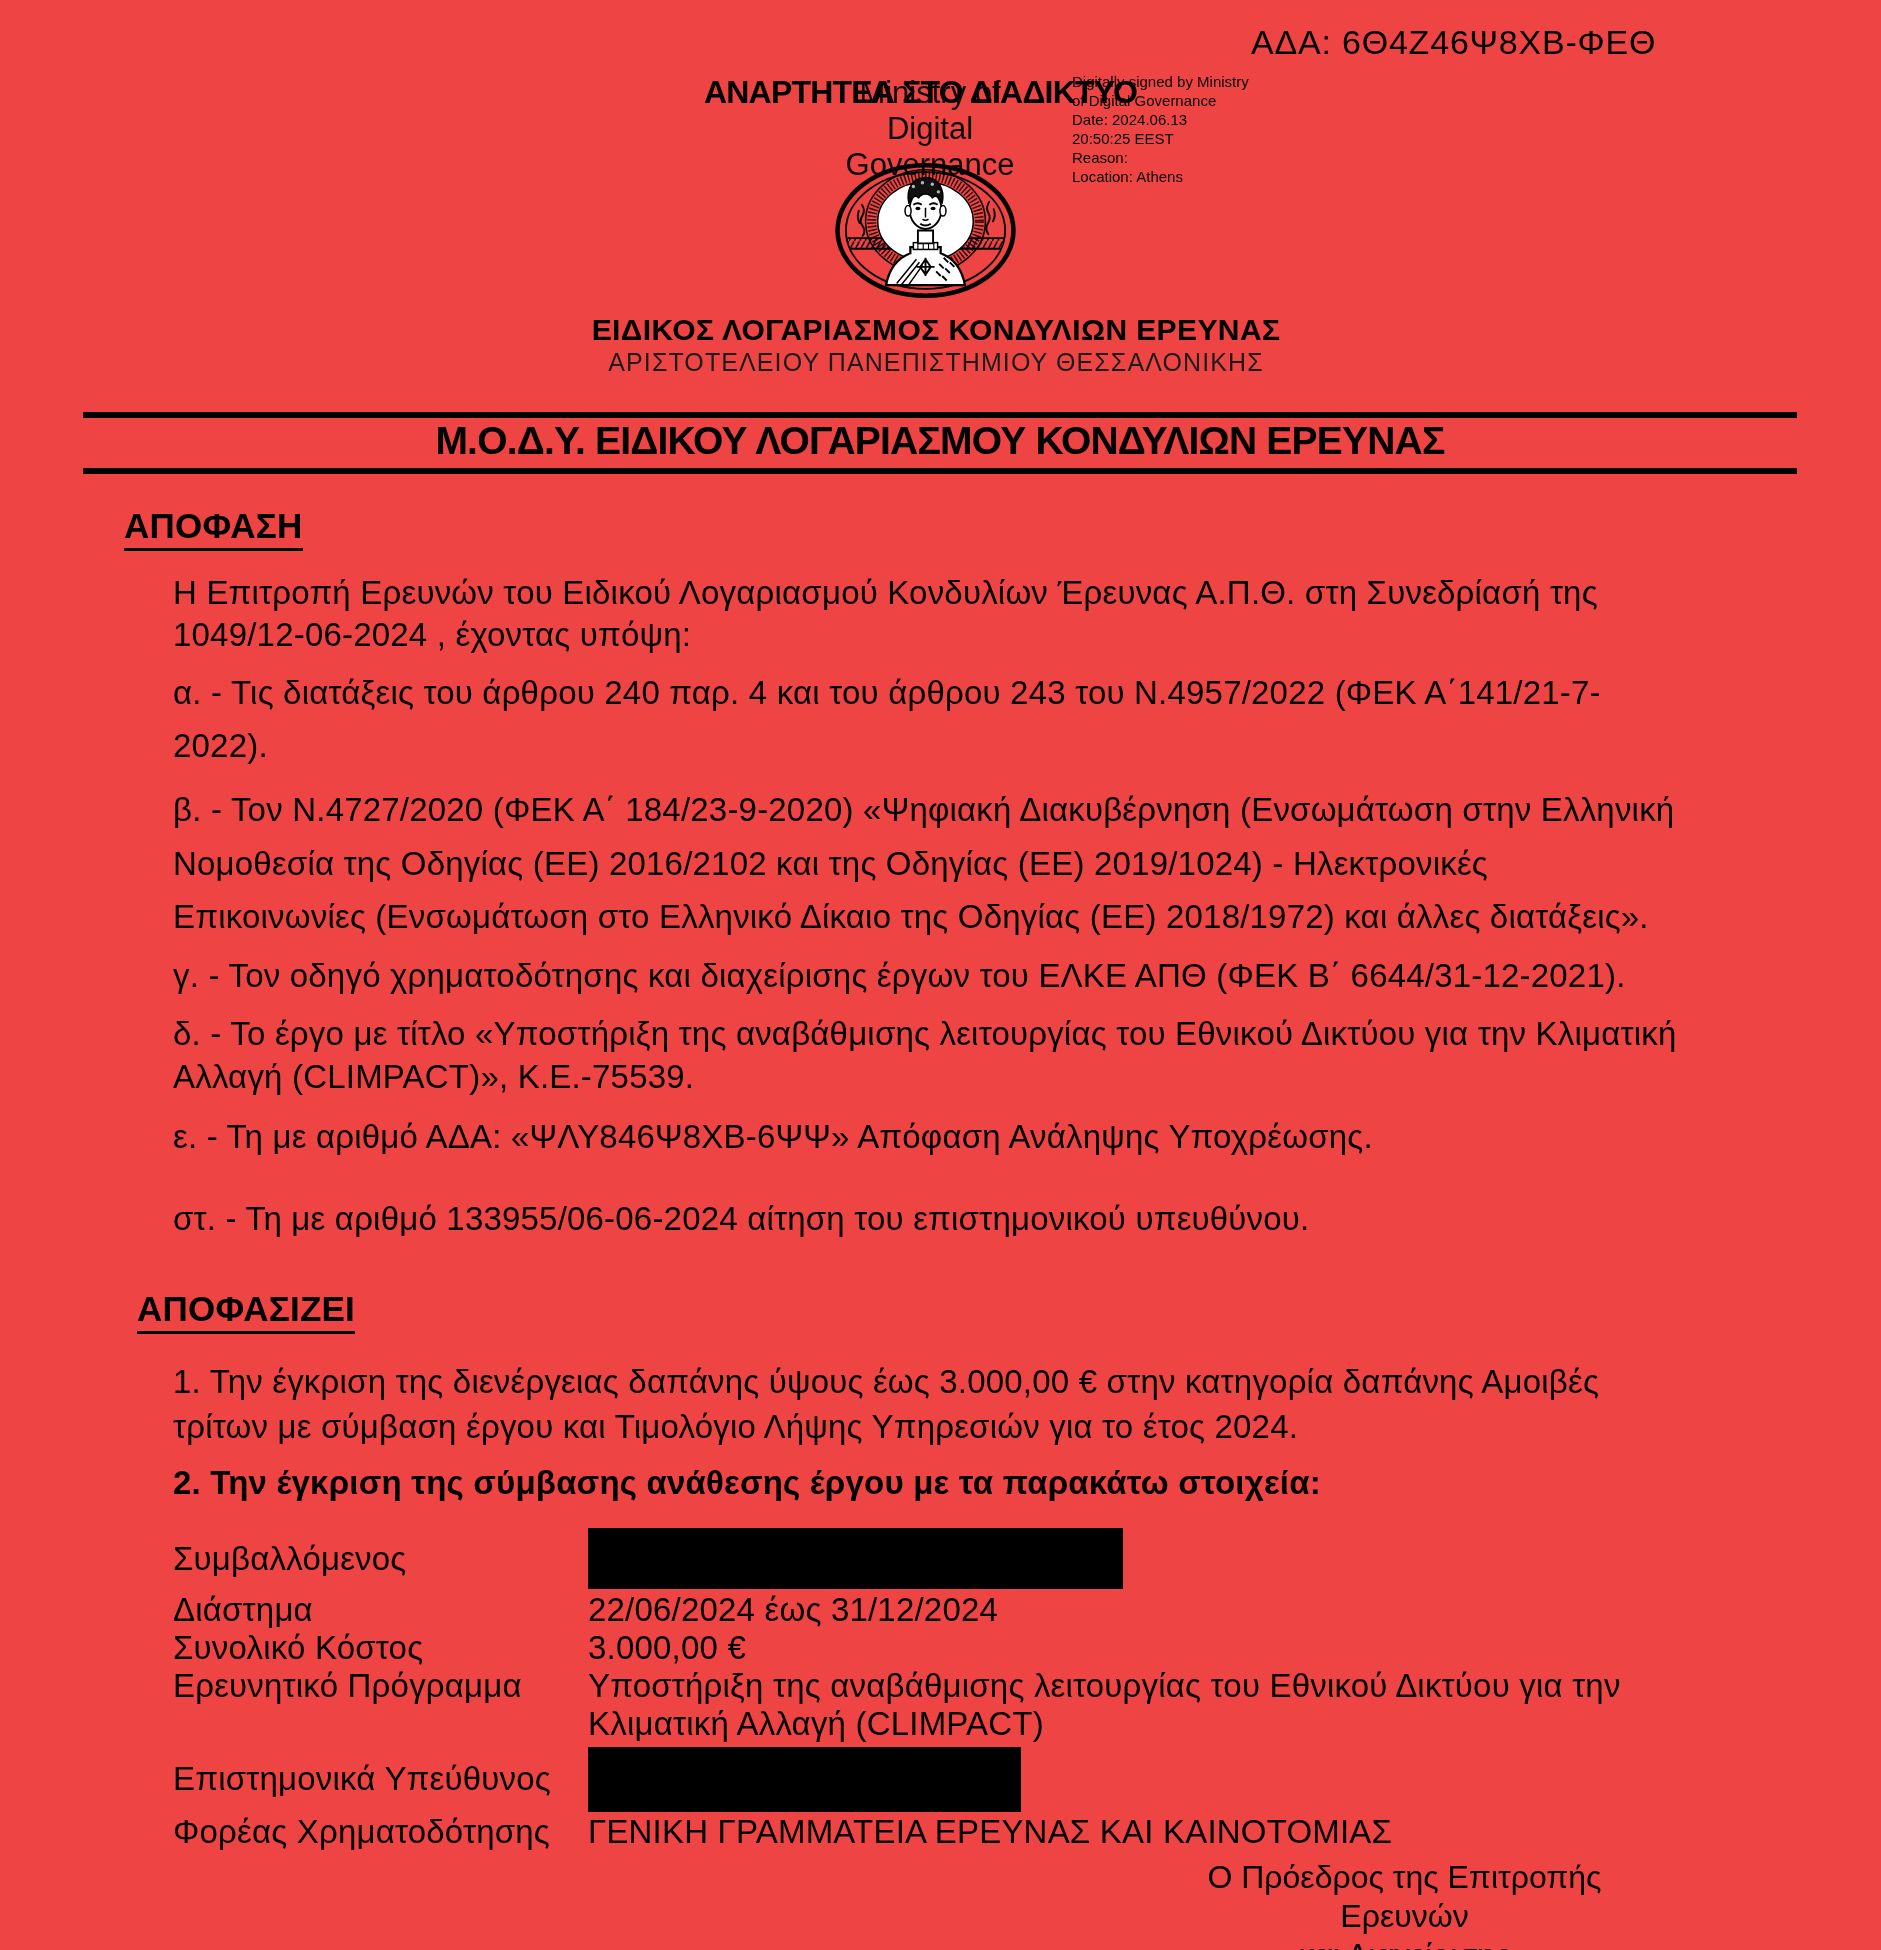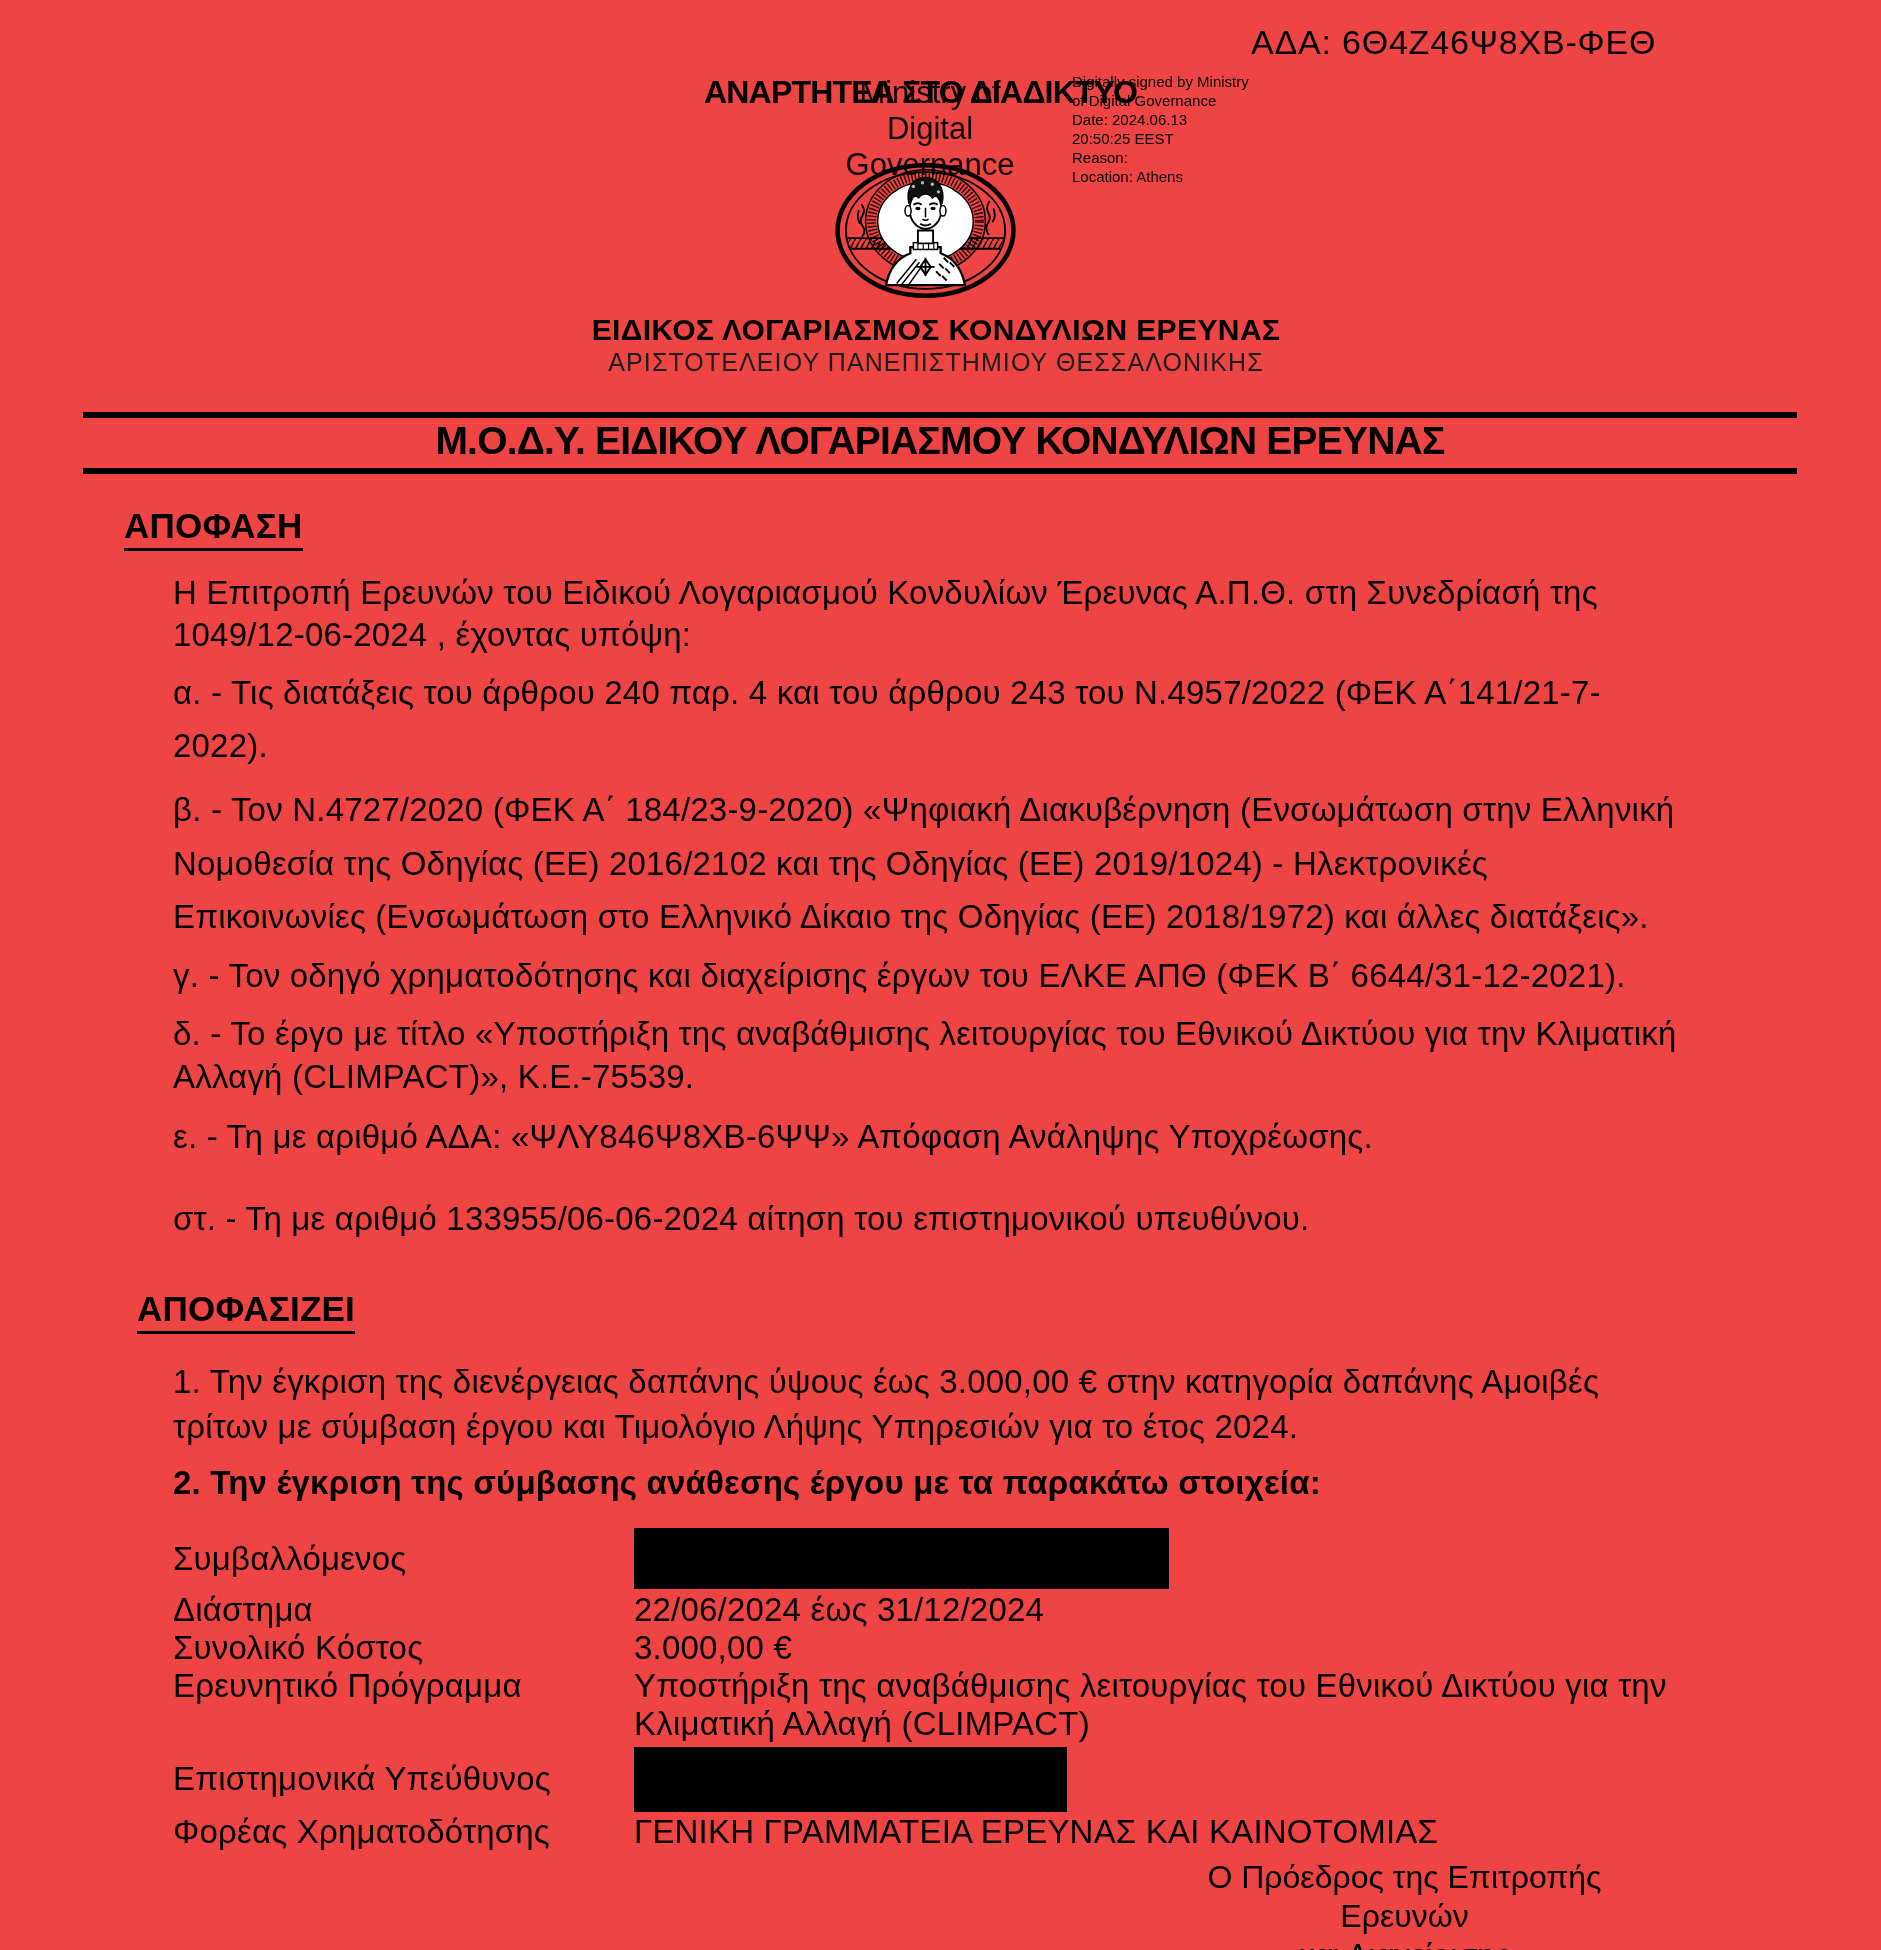--- a/index.html
+++ b/index.html
@@ -50,21 +50,21 @@
   .p-b{line-height:1.62;margin-top:10.6px !important;}
   .p-c{line-height:1.62;margin-top:6px !important;}
   .p-d{line-height:1.3;margin-top:10.6px !important;}
   .p-e{line-height:1.3;margin-top:16.7px !important;}
   .p-st{line-height:1.3;margin-top:39px !important;}
   .p-1{line-height:1.35;margin-top:26px !important;}
   .p-2{line-height:1.35;margin-top:12px !important;font-weight:bold;}
 
   
   .ctable{margin-top:21px;}
-  .crow{display:flex;align-items:flex-start;gap:46px;}
+  .crow{display:flex;align-items:flex-start;}
   .crow .label{width:415px;flex:none;}
   .crow .value{width:1131px;}
   .r1{min-height:64px;align-items:center;}
   .r2,.r3,.r5{min-height:38px;}
   .r4{min-height:76px;}
   .r6{min-height:67px;align-items:center;margin-top:3px;}
   .redact1{width:535px;height:61px;background:#000;}
   .redact2{width:433px;height:65px;background:#000;}
 
   

